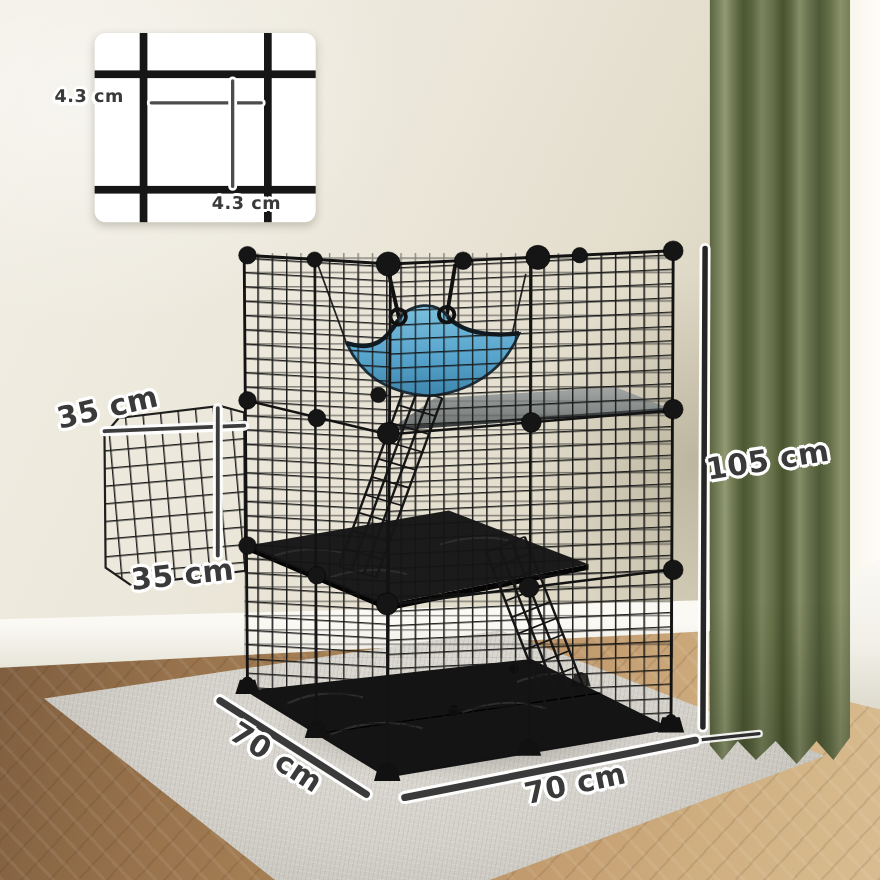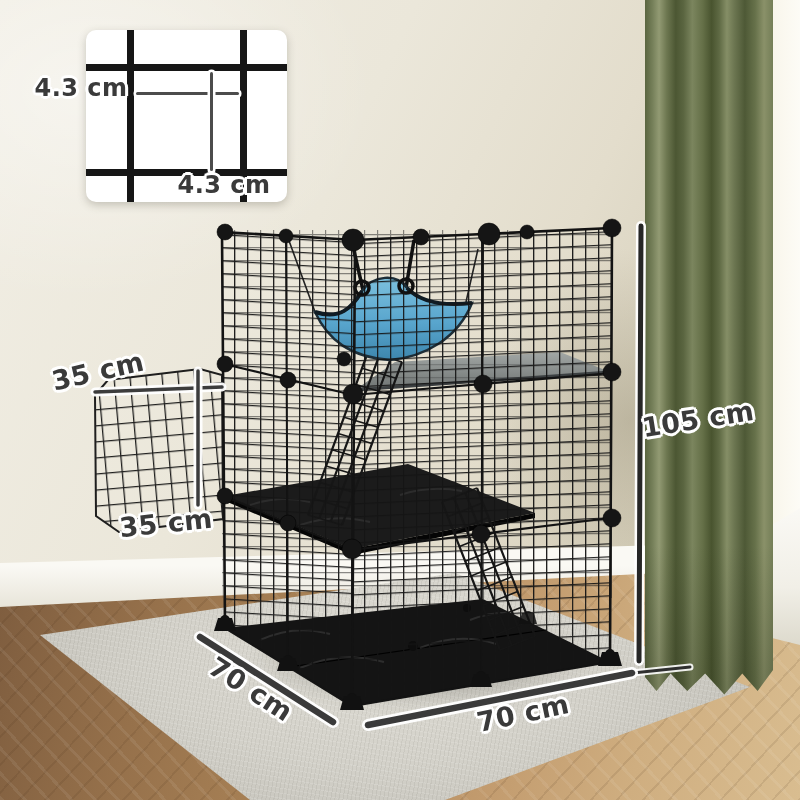--- a/index.html
+++ b/index.html
@@ -85,21 +85,21 @@
   
   .label{
     position:absolute;transform:translate(-50%,-50%);
     font-weight:700;color:var(--label-text,#3a3a3a);
     white-space:nowrap;letter-spacing:.5px;line-height:1;
     text-shadow:
       -2px -2px 0 #fff,2px -2px 0 #fff,-2px 2px 0 #fff,2px 2px 0 #fff,
       -3px 0 0 #fff,3px 0 0 #fff,0 -3px 0 #fff,0 3px 0 #fff;
   }
   .label.big{font-size:27px;}
-  .label.small{font-size:24px;}
+  .label.small{font-size:16px;}
 </style>
 </head>
 <body>
 
 <div class="stage">
 
   <div class="wall"></div>
   <div class="wall-highlight"></div>
   <div class="wall-shade"></div>
   <div class="window-light"></div>

